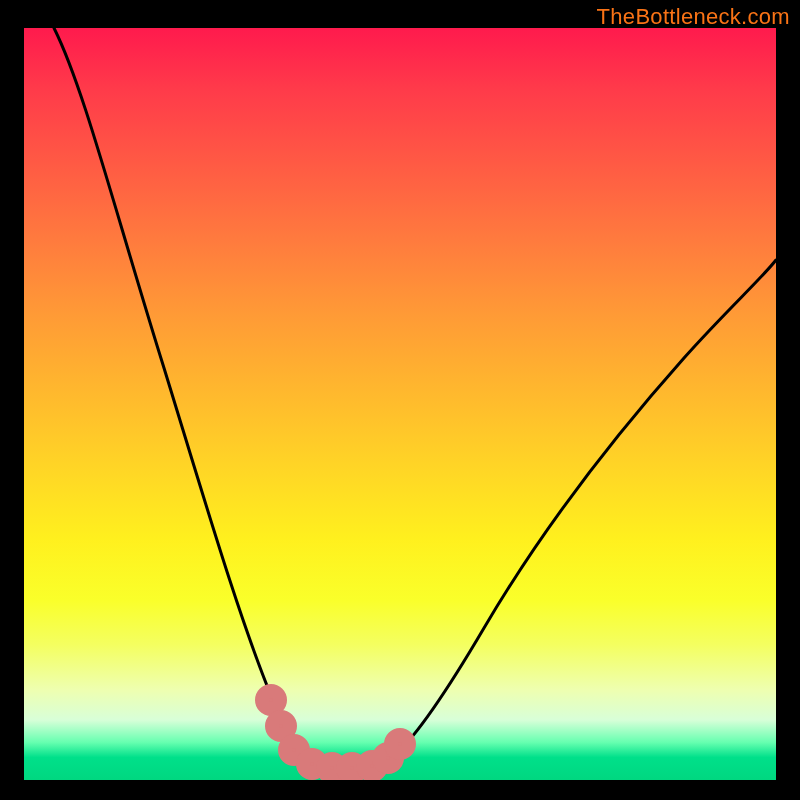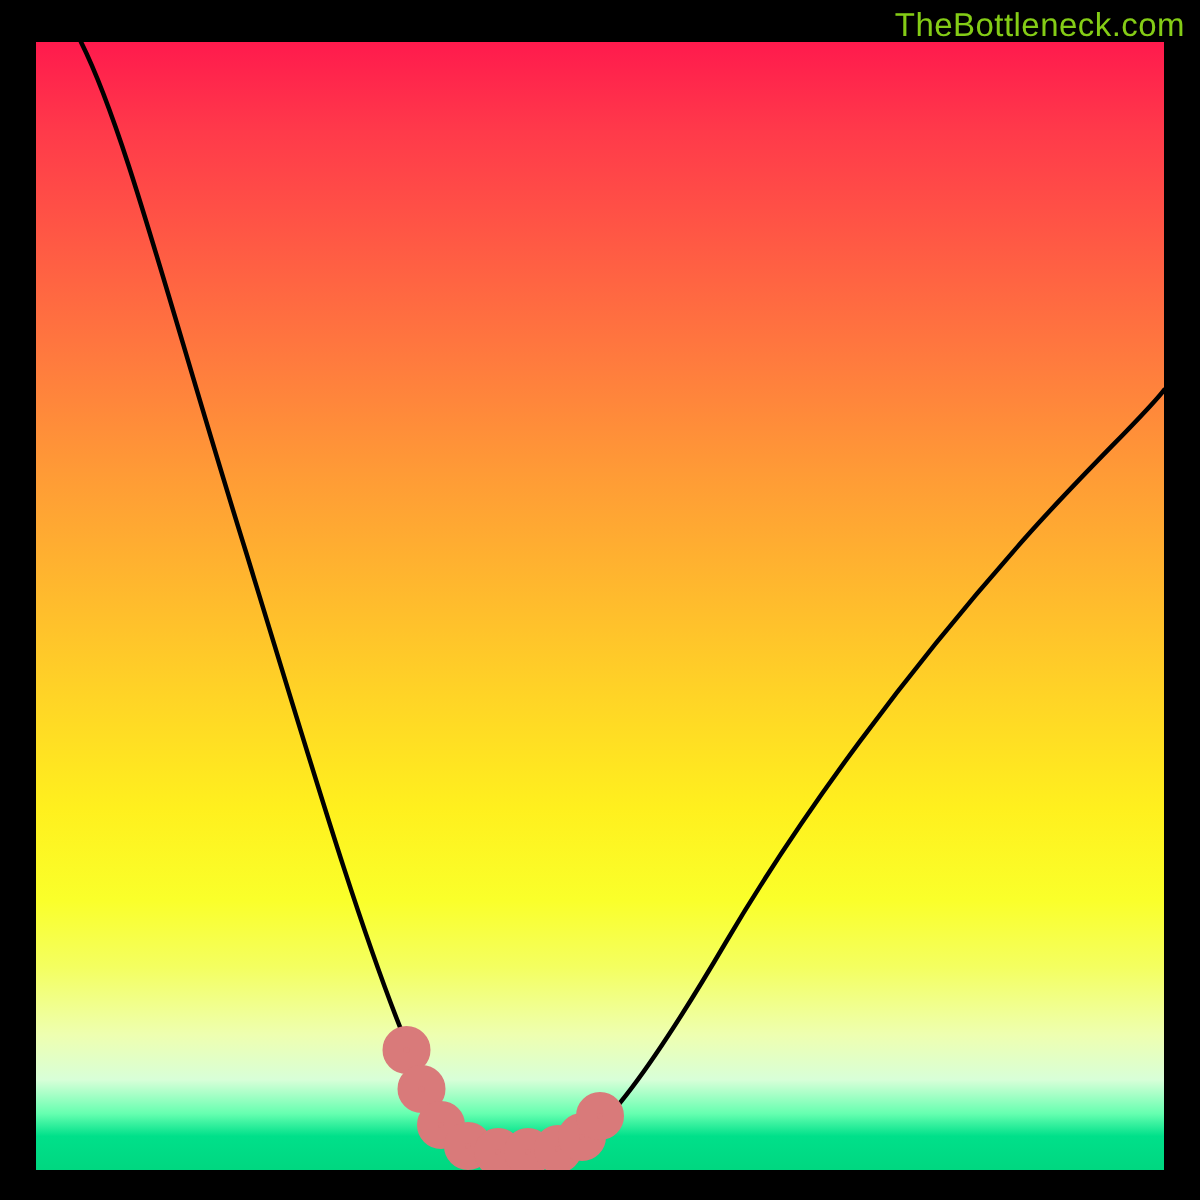--- a/index.html
+++ b/index.html
@@ -32,21 +32,21 @@
       #d8ffd8 92%,
       #66ffb0 95%,
       #00e08a 97%,
       #00d780 100%
     );
   }
   .watermark {
     position: absolute;
     top: 4px;
     right: 10px;
-    color: #84cc16;
+    color: #f97316;
     font-size: 22px;
     font-weight: 500;
     letter-spacing: 0.3px;
     font-family: Arial, Helvetica, sans-serif;
   }
   svg.curve {
     position: absolute;
     left: 0;
     top: 0;
     width: 752px;

